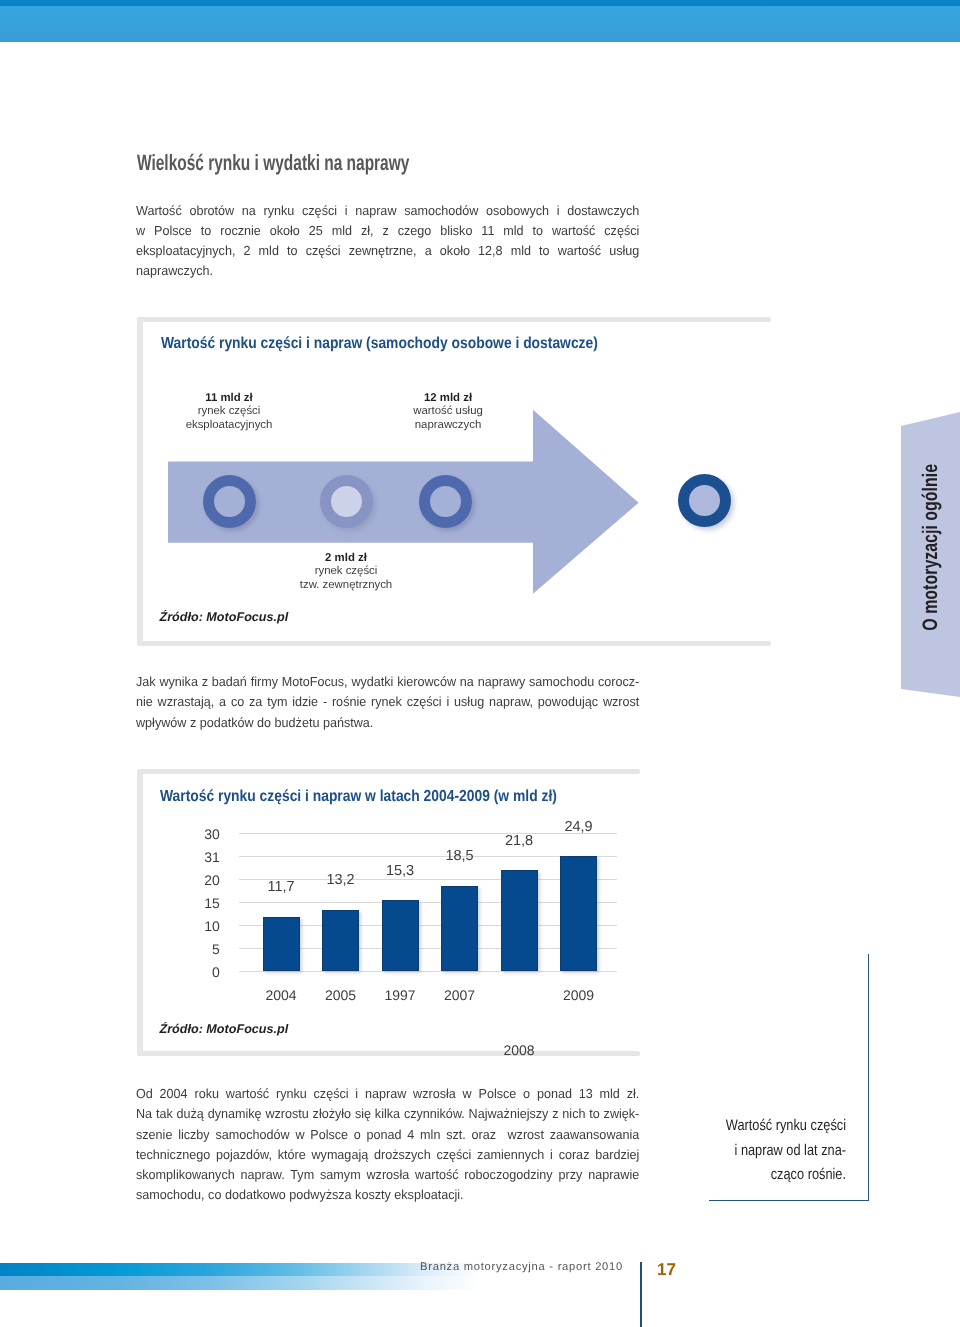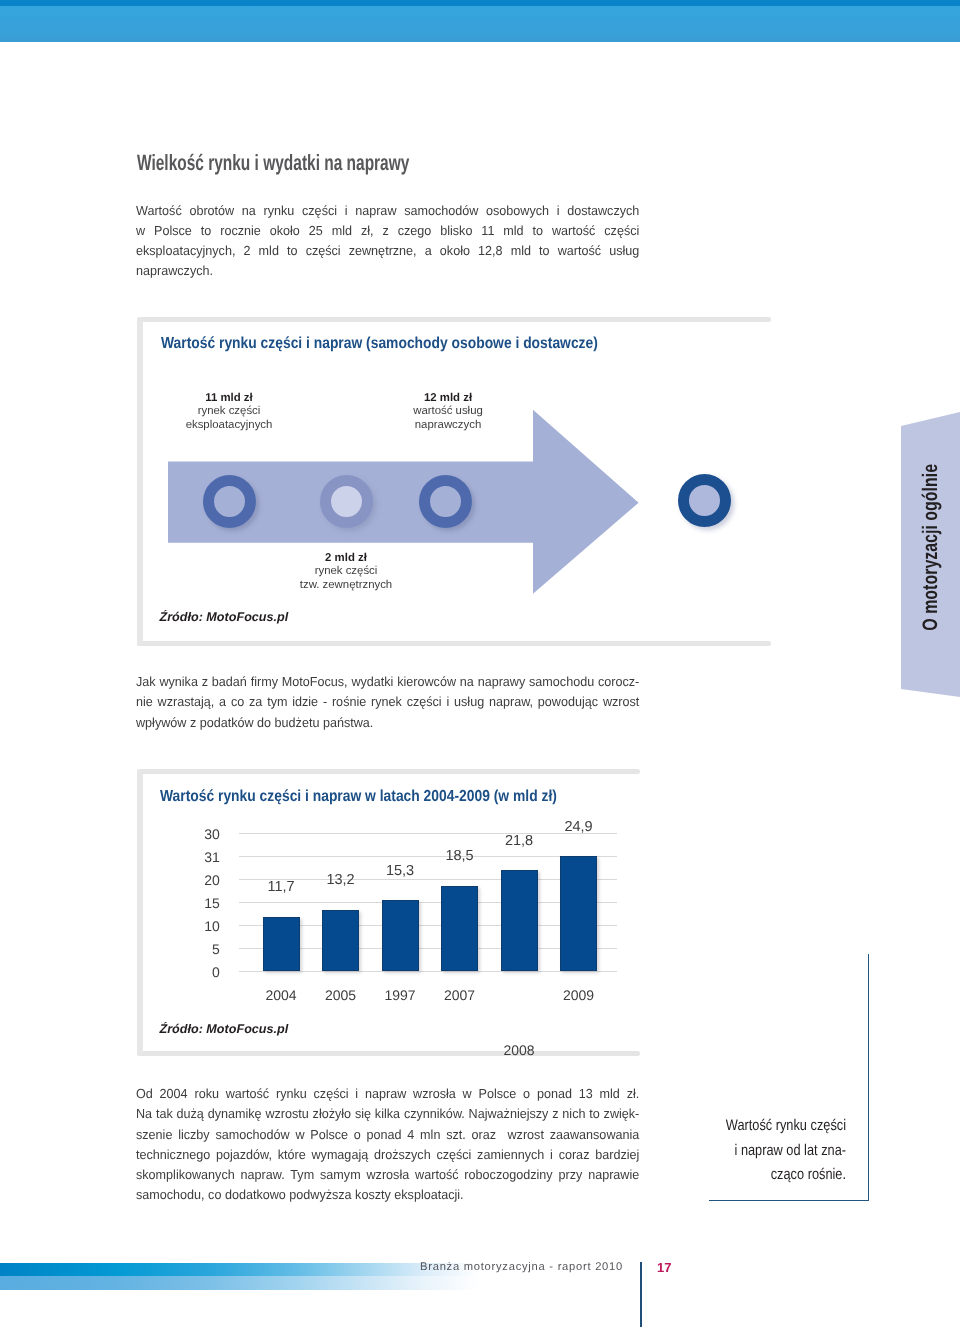--- a/index.html
+++ b/index.html
@@ -71,21 +71,21 @@
 
   
   #botband{left:0;top:1263px;width:960px;height:27px;}
   #botband .b1{position:absolute;left:0;top:0;width:100%;height:13.4px;
       background:linear-gradient(to right,#0083c6 0%,#039ad4 12%,#2aa6dc 22%,#64bde6 31%,#a3d6f0 38%,#d9ecf9 44%,#ffffff 50%);}
   #botband .b2{position:absolute;left:0;top:13.4px;width:100%;height:13.6px;
       background:linear-gradient(to right,#58acdf 0%,#63b3e2 12%,#7dc0e7 22%,#a2d4ef 31%,#c8e4f5 38%,#e8f3fb 44%,#ffffff 50%);}
   #foot-text{left:420px;top:1261px;font-size:11.2px;color:#55555a;letter-spacing:0.74px;
              white-space:nowrap;}
   #foot-rule{left:640px;top:1262px;width:1.6px;height:65px;background:#1f4e79;}
-  #foot-page{left:657px;top:1259.5px;font-size:13px;font-weight:700;color:#be185d;}
+  #foot-page{left:657px;top:1259.5px;font-size:17px;font-weight:700;color:#a16207;}
 </style>
 </head>
 <body>
 
 <div class="abs" id="topband">
   <div class="dark"></div>
   <div class="light"></div>
 </div>
 
 <div class="abs" id="h1">Wielkość rynku i wydatki na naprawy</div>

